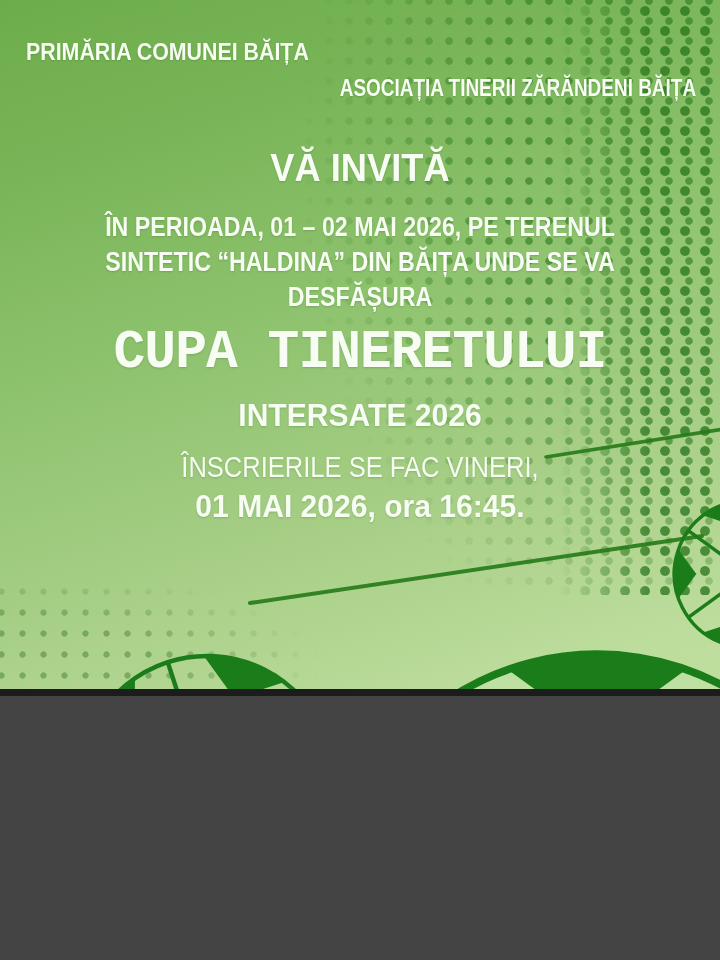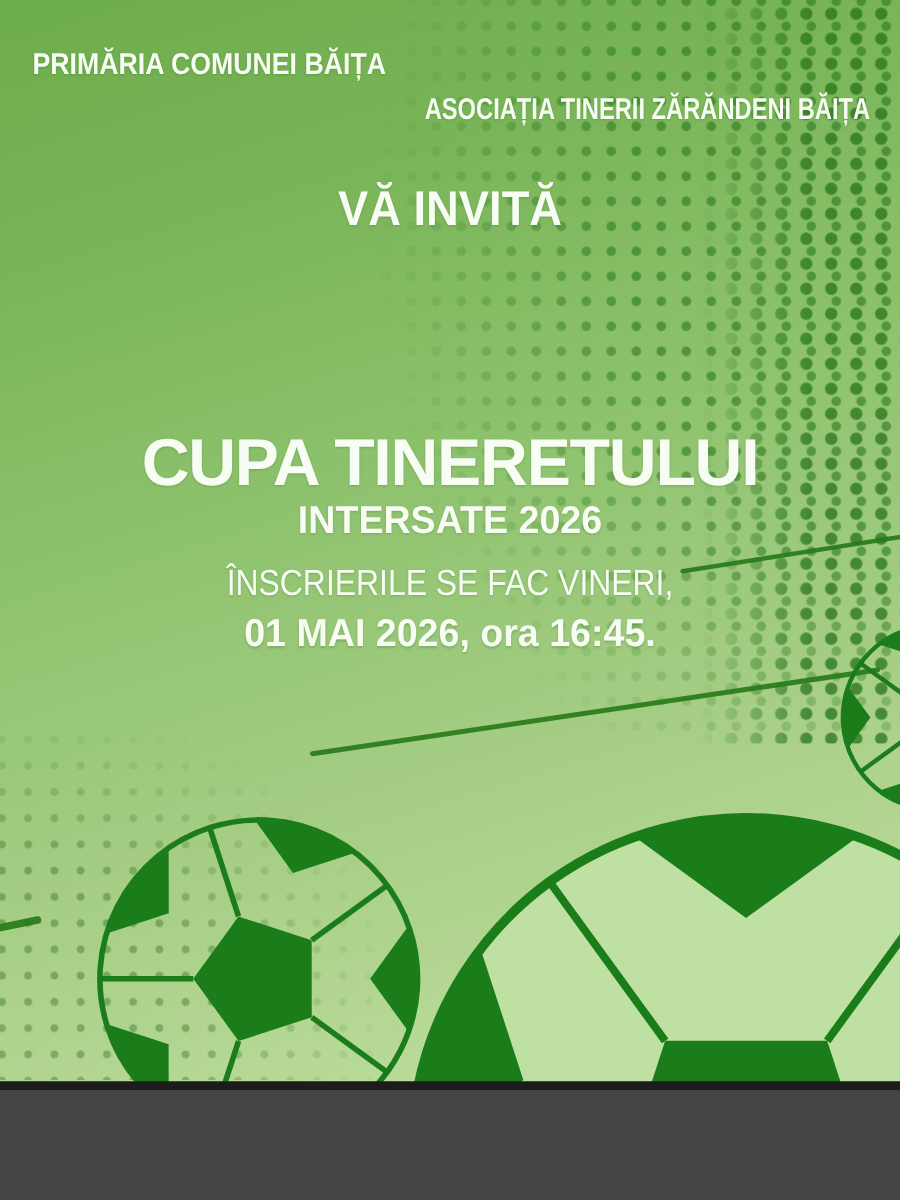--- a/index.html
+++ b/index.html
@@ -1,17 +1,17 @@
 <!DOCTYPE html>
 <html><head>
 <meta charset="utf-8">
 <style>
   html,body { margin:0; padding:0; background:#444; }
   .poster {
-    position:relative; width:720px; height:872px; overflow:hidden;
+    position:relative; width:720px; height:696px; overflow:hidden;
     font-family:"Liberation Sans", sans-serif;
     background: linear-gradient(163deg,
       #6dac4b 0%, #79b558 20%, #8fc36f 45%, #a8cf87 70%, #bddd9d 92%, #c0df9f 100%);
   }
   
   .dots {
     position:absolute; pointer-events:none; z-index:1;
   }
   .dots-top-right {
     left:190px; top:0; right:0; height:595px;
@@ -40,21 +40,21 @@
     position:absolute; z-index:3; color:#f7fdf2;
     text-shadow: 0 1px 2px rgba(20,70,15,0.20);
     white-space:nowrap; font-weight:700;
   }
   .center { left:0; right:0; text-align:center; }
   #org1   { left:26px;  top:38px;  font-size:24px; transform:scaleX(.89); transform-origin:left center; }
   #org2   { right:24px; top:74px;  font-size:24px; text-align:right; transform:scaleX(.79); transform-origin:right center; }
   #invite { top:146px; font-size:39px; transform:scaleX(.93); }
   .period-line { font-size:27px; line-height:35px; transform:scaleX(.86); }
   #period { top:210px; }
-  #title    { top:340px; font-size:53px; letter-spacing:-1px; }
+  #title    { top:323px; font-size:53px; letter-spacing:-1px;font-family:Liberation Mono, monospace; }
   #subtitle { top:398px; font-size:31px; transform:scaleX(.97); }
   #reg1 { top:451px; font-size:29px; font-weight:400; transform:scaleX(.88); }
   #reg2 { top:489px; font-size:31px; transform:scaleX(.97); }
   #rules { top:539px; }
   .rules-line { font-size:26px; line-height:37px; transform:scaleX(.94); }
   #closing { left:42px; top:912px; font-size:43px; transform:scaleX(.88); transform-origin:left center; letter-spacing:-0.5px; }
   .bottom-bar { position:absolute; left:0; right:0; bottom:0; height:7px; background:#1c1c1c; z-index:4; }
 </style>
 </head>
 <body>
@@ -135,20 +135,25 @@
         <circle r="97"></circle>
       </g>
     </g>
   </svg>
 
   <div class="txt" id="org1">PRIMĂRIA COMUNEI BĂIȚA</div>
   <div class="txt" id="org2">ASOCIAȚIA TINERII ZĂRĂNDENI BĂIȚA</div>
 
   <div class="txt center" id="invite">VĂ INVITĂ</div>
 
+  <div class="txt center" id="period">
+    <div class="period-line">ÎN PERIOADA, 01 – 02 MAI 2026, PE TERENUL</div>
+    <div class="period-line">SINTETIC “HALDINA” DIN BĂIȚA UNDE SE VA</div>
+    <div class="period-line">DESFĂȘURA</div>
+  </div>
 
   <div class="txt center" id="title">CUPA TINERETULUI</div>
   <div class="txt center" id="subtitle">INTERSATE 2026</div>
 
   <div class="txt center" id="reg1">ÎNSCRIERILE SE FAC VINERI,</div>
   <div class="txt center" id="reg2">01 MAI 2026, ora 16:45.</div>
 
 
   <div class="txt" id="closing">VĂ AȘTEPTĂM!</div>
 

